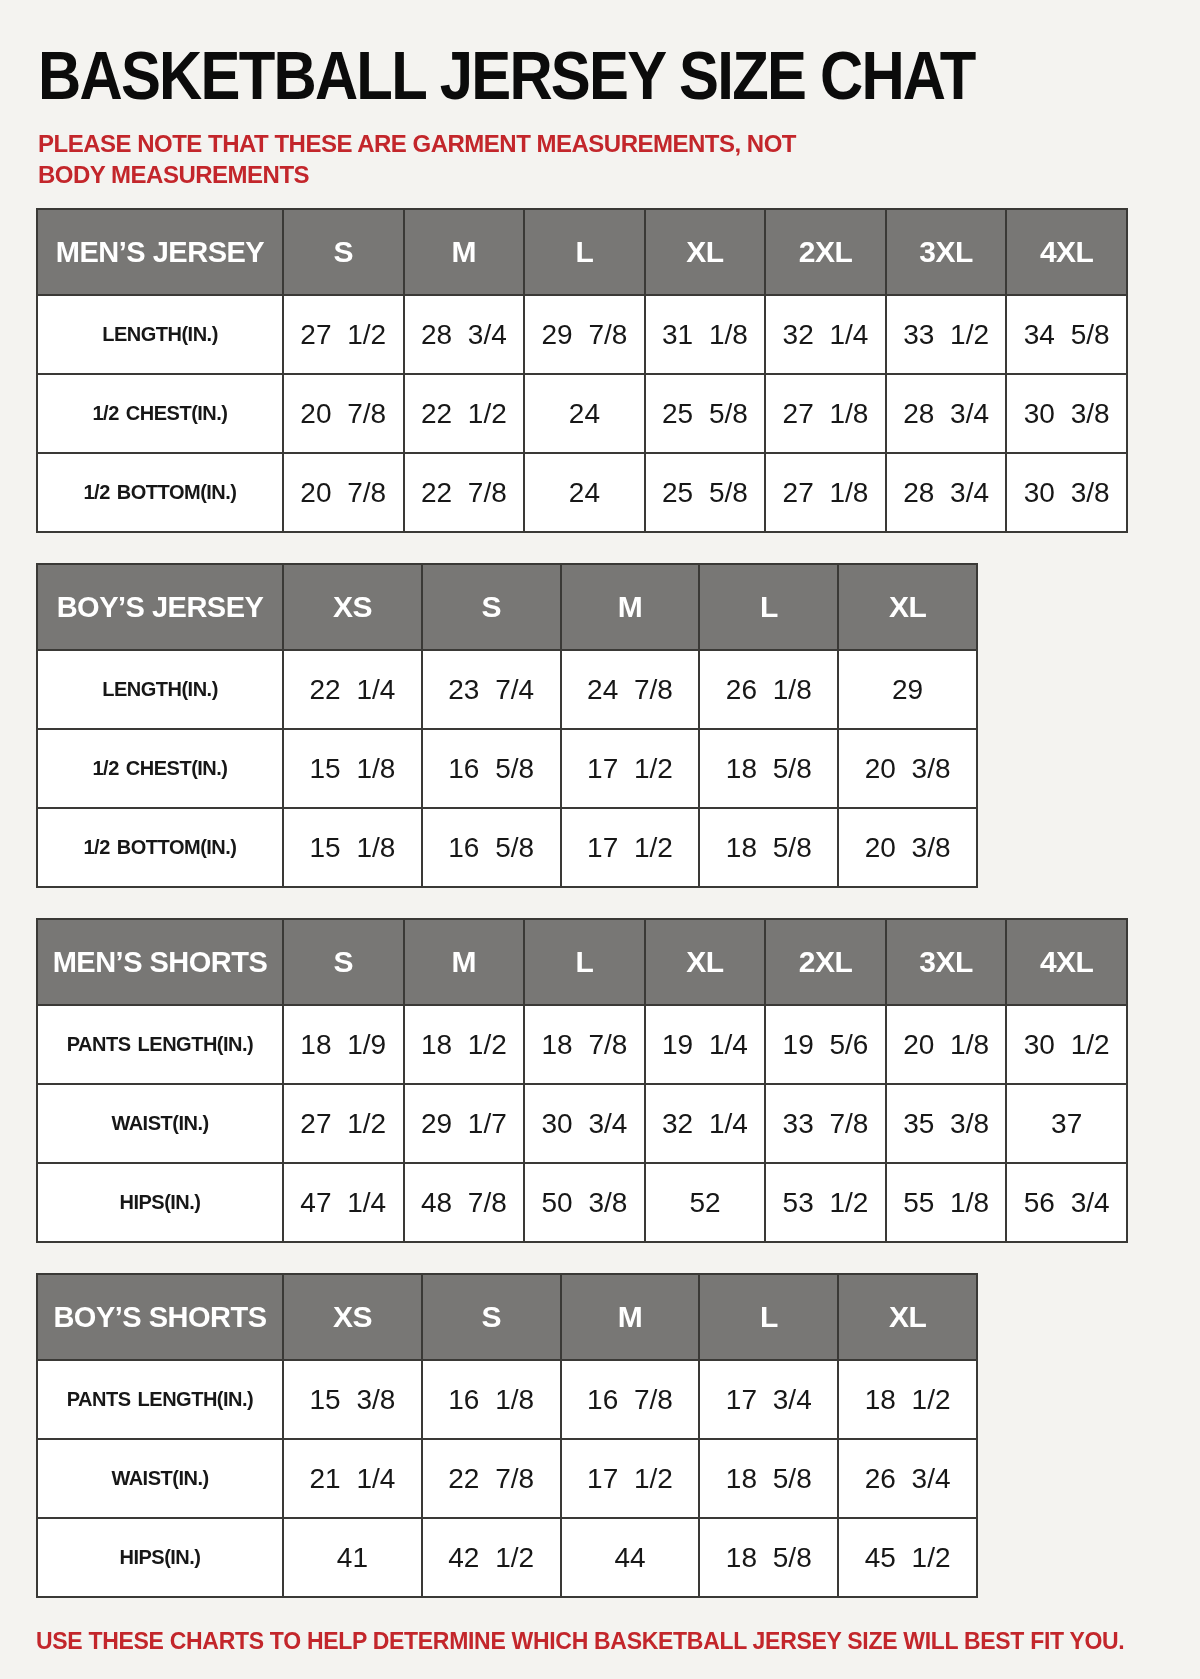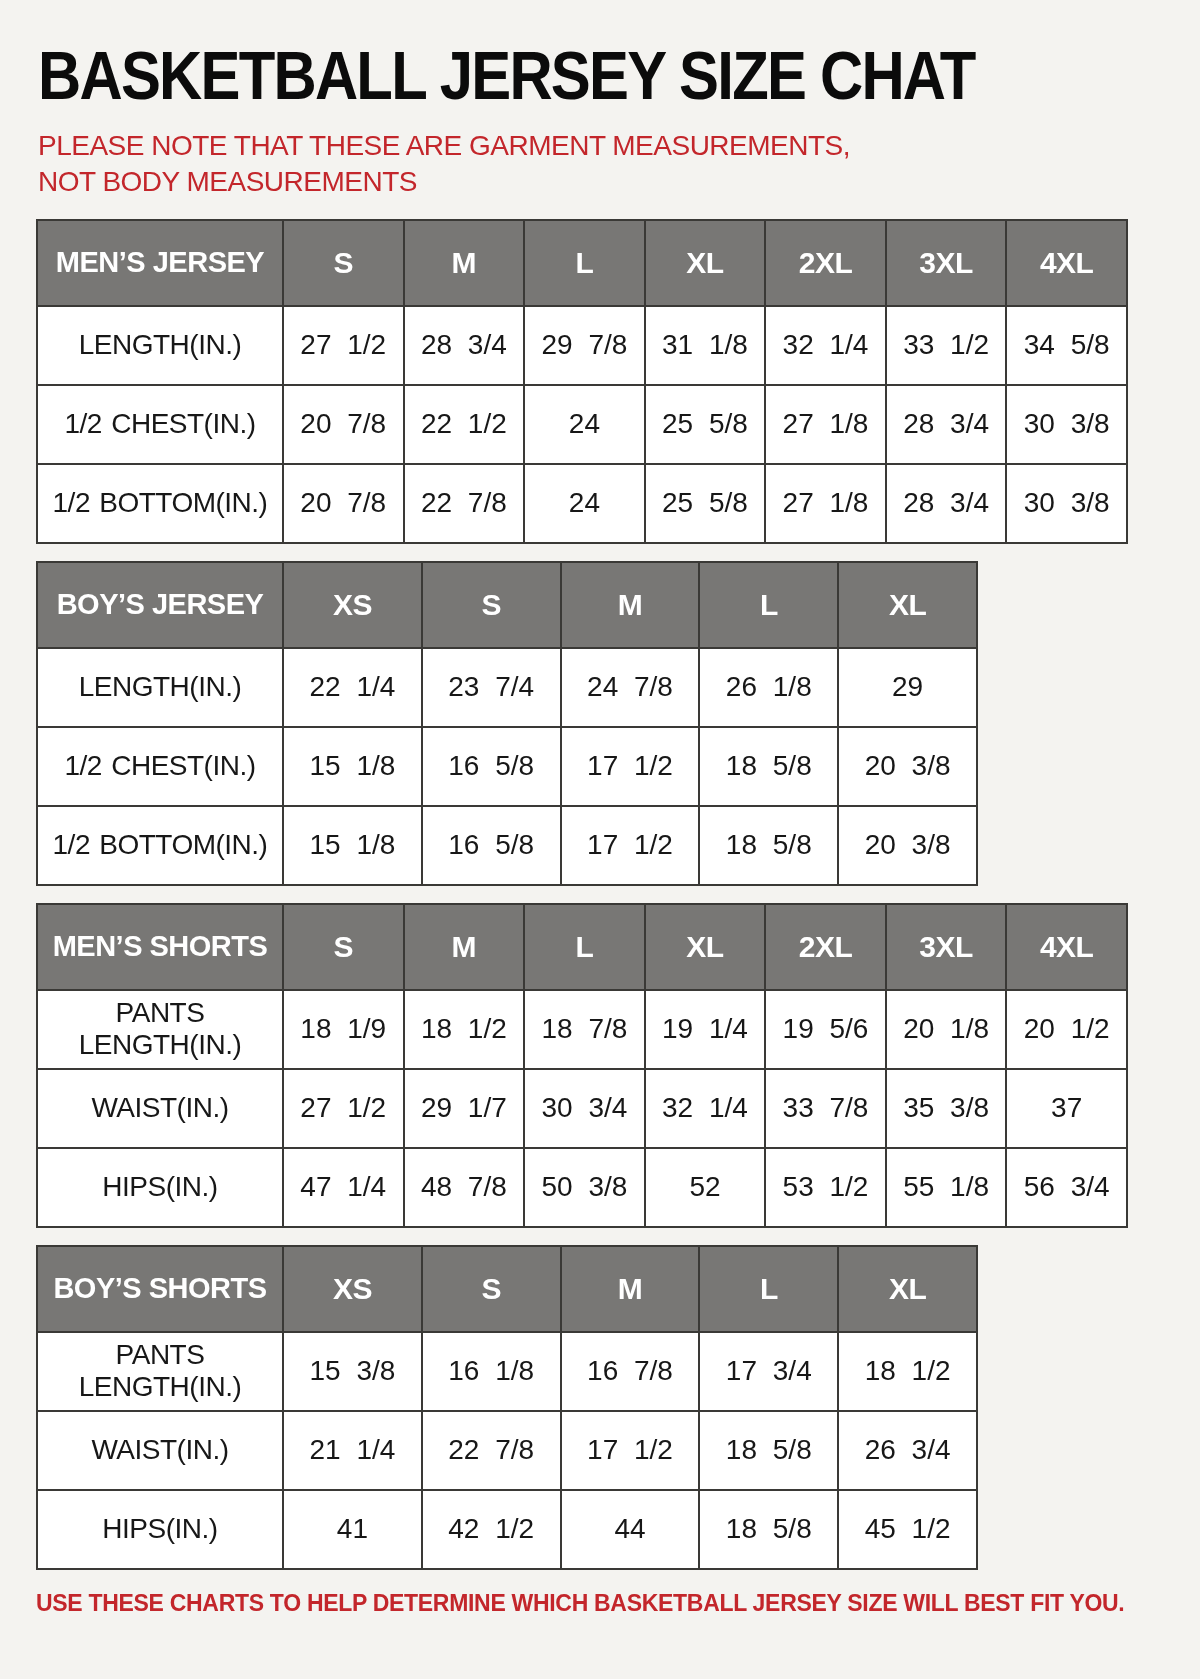--- a/index.html
+++ b/index.html
@@ -29,32 +29,32 @@
     font-weight: 700;
     letter-spacing: -2px;
     white-space: nowrap;
     transform: scaleX(0.88);
     transform-origin: left center;
     color: #0b0b0b;
     margin: 6px 0 14px 2px;
   }
   .note {
     color: var(--note-red);
-    font-weight: 400;
-    font-size: 28px;
+    font-weight: 700;
+    font-size: 24px;
     line-height: 1.3;
     max-width: 830px;
     margin: 8px 0 18px 2px;
     letter-spacing: -0.5px;
   }
   table {
     border-collapse: collapse;
     table-layout: fixed;
     background: var(--cell-bg);
-    margin-bottom: 17px;
+    margin-bottom: 30px;
   }
   table.wide   { width: 1092px; }
   table.narrow { width: 942px;  }
   th, td {
     border: 2px solid var(--border-color);
     text-align: center;
     vertical-align: middle;
     padding: 4px 6px;
   }
   th {
@@ -67,22 +67,22 @@
   }
   td {
     height: 79px;
     font-size: 28px;
     font-weight: 400;
     word-spacing: 8px;
     background: var(--cell-bg);
   }
   .label-col { width: 246px; }
   td.label-col {
-    font-weight: 400;
-    font-size: 28px;
+    font-weight: 700;
+    font-size: 20px;
     word-spacing: 2px;
     letter-spacing: -0.5px;
     line-height: 1.15;
   }
   th.label-col {
     font-size: 29px;
     letter-spacing: -0.5px;
   }
   .footer {
     color: var(--note-red);
@@ -203,21 +203,21 @@
       </thead>
     <tbody>
         <tr>
           <td class="label-col">PANTS LENGTH(IN.)</td>
           <td>18 1/9</td>
           <td>18 1/2</td>
           <td>18 7/8</td>
           <td>19 1/4</td>
           <td>19 5/6</td>
           <td>20 1/8</td>
-          <td>20 1/2</td>
+          <td>30 1/2</td>
         </tr>
         <tr>
           <td class="label-col">WAIST(IN.)</td>
           <td>27 1/2</td>
           <td>29 1/7</td>
           <td>30 3/4</td>
           <td>32 1/4</td>
           <td>33 7/8</td>
           <td>35 3/8</td>
           <td>37</td>

